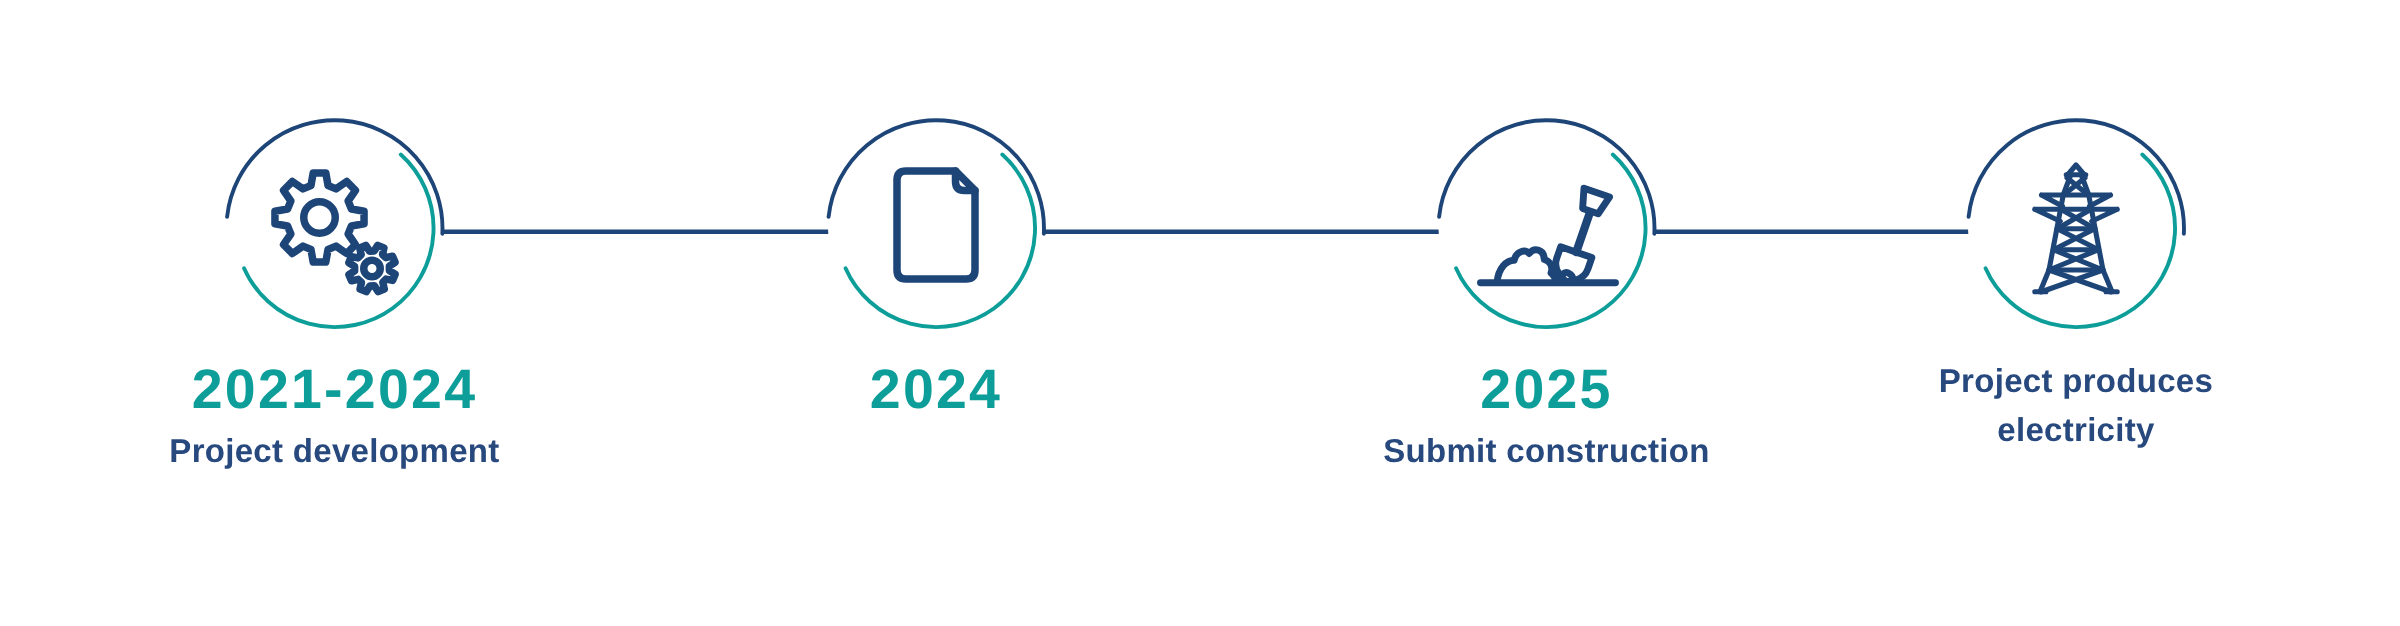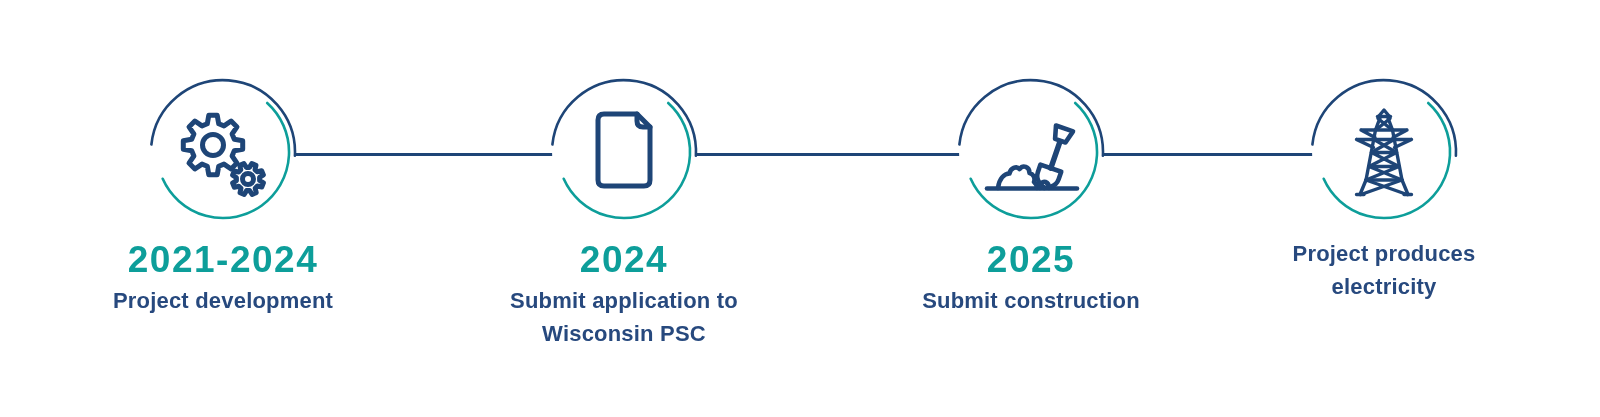--- a/index.html
+++ b/index.html
@@ -56,22 +56,20 @@
     <svg class="badge" viewBox="0 0 160 160">
       <circle cx="80" cy="80" r="72" fill="#ffffff"></circle>
       <path d="M8.4,72.5 A72,72 0 0 1 151.9,83.8" class="stroke" stroke-width="2.6"></path>
       <path d="M124.2,31 A66,66 0 1 1 19.7,106.8" stroke="#0D9E9A" fill="none" stroke-width="2.6" stroke-linecap="round"></path>
       <g class="stroke" stroke-width="5">
         <path d="M93,42 H60 Q54,42 54,48 V108 Q54,114 60,114 H100 Q106,114 106,108 V55 Z"></path>
         <path d="M93,42 V49 Q93,55 99,55 H106"></path>
       </g>
     </svg>
     <div class="year">2024</div>
-    <div class="desc">Submit application to
-Wisconsin PSC</div>
   </div>
 
   <div class="milestone m3">
     <svg class="badge" viewBox="0 0 160 160">
       <circle cx="80" cy="80" r="72" fill="#ffffff"></circle>
       <path d="M8.4,72.5 A72,72 0 0 1 151.9,83.8" class="stroke" stroke-width="2.6"></path>
       <path d="M124.2,31 A66,66 0 1 1 19.7,106.8" stroke="#0D9E9A" fill="none" stroke-width="2.6" stroke-linecap="round"></path>
       <g class="stroke" stroke-width="4.6">
         <path d="M36,116.5 H126"></path>
         <path d="M47,116 C48,107 53,101.5 58.5,101.5 C59.5,96 65.5,93.5 68.5,97 C72,92.5 78.5,94.5 78.5,101 C82.5,102 84.5,106 83,110 C85.5,112 86,114 86,116"></path>

